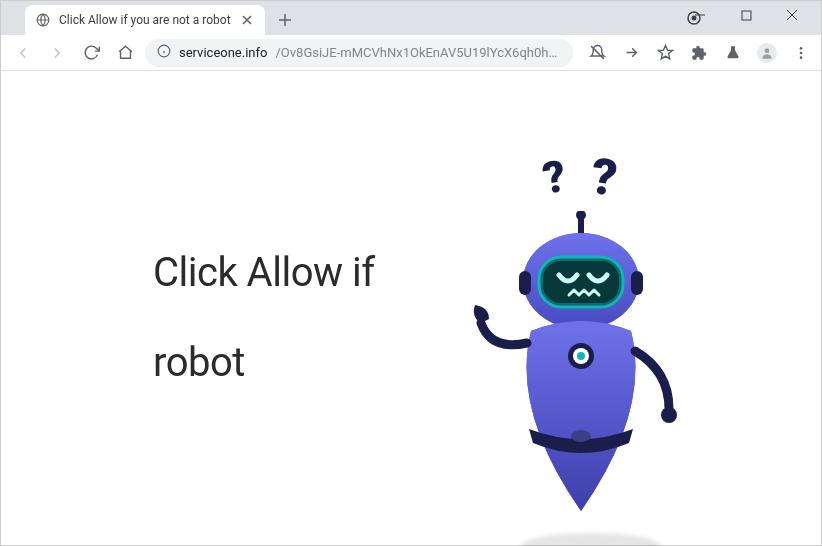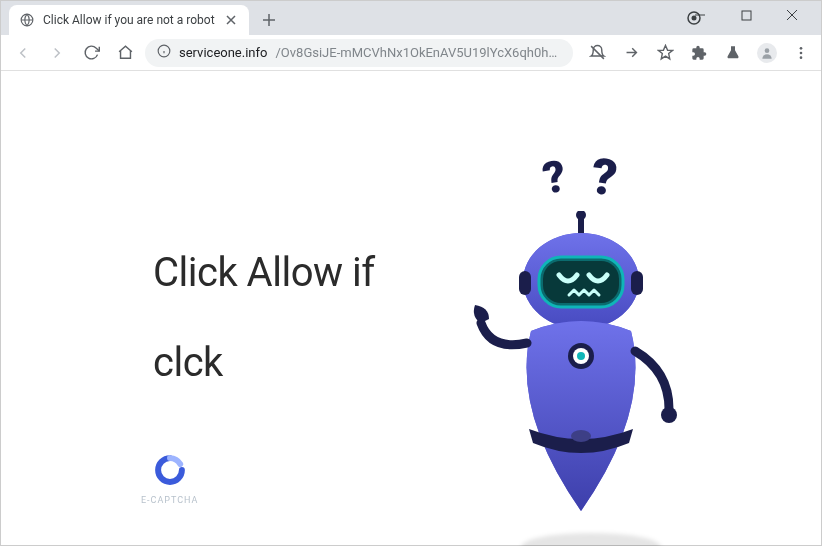--- a/index.html
+++ b/index.html
@@ -1,19 +1,19 @@
 <!DOCTYPE html>
 <html><head>
 <meta charset="utf-8">
 <style>
   * { margin: 0; padding: 0; box-sizing: border-box; }
   body { font-family: -apple-system, BlinkMacSystemFont, "Segoe UI", Roboto, Arial, sans-serif; background: #fff; width: 822px; height: 546px; overflow: hidden; }
   .window { width: 822px; height: 546px; background: #fff; display: flex; flex-direction: column; border: 1px solid #ccc; }
   .titlebar { height: 34px; background: #dee1e6; display: flex; align-items: flex-end; position: relative; }
-  .tab { height: 30px; margin-left: 8px; background: #fff; border-radius: 8px 8px 0 0; display: flex; align-items: center; padding: 0 10px; gap: 8px; min-width: 200px; position: relative; }
+  .tab { height: 30px; margin-left: 24px; background: #fff; border-radius: 8px 8px 0 0; display: flex; align-items: center; padding: 0 10px; gap: 8px; min-width: 200px; position: relative; }
   .tab .favicon { width: 16px; height: 16px; display: flex; align-items: center; justify-content: center; color: #5f6368; }
   .tab .title { font-size: 12px; color: #3c4043; white-space: nowrap; overflow: hidden; text-overflow: ellipsis; flex: 1; }
   .tab .close { width: 16px; height: 16px; display: flex; align-items: center; justify-content: center; color: #5f6368; border-radius: 50%; }
   .newtab { width: 28px; height: 28px; display: flex; align-items: center; justify-content: center; color: #5f6368; margin-left: 6px; margin-bottom: 1px; }
   .win-controls { position: absolute; right: 0; top: 0; height: 30px; display: flex; align-items: center; gap: 16px; padding-right: 14px; }
   .win-controls span { color: #3c4043; font-size: 14px; width: 30px; text-align: center; }
   .badge-dot { position: absolute; right: 120px; top: 9px; width: 14px; height: 14px; }
   .toolbar { height: 36px; background: #fff; border-bottom: 1px solid #e0e0e0; display: flex; align-items: center; padding: 0 8px; gap: 6px; }
   .tbtn { width: 28px; height: 28px; display: flex; align-items: center; justify-content: center; color: #5f6368; border-radius: 50%; }
   .tbtn.disabled { color: #bdc1c6; }
@@ -154,33 +154,24 @@
       </div>
     </div>
   </div>
 
   <div class="content">
 
     <div class="left-block">
       <div class="headline">
         <span>Click Allow if</span><br>
         <br>
-        <span>clck</span>
-      </div>
-    </div>
-
-    <div class="captcha">
-      <span>
-        <svg width="34" height="34" viewBox="0 0 40 40">
-          <path d="M20 6 A14 14 0 1 0 34 20" fill="none" stroke="#3b5bdb" stroke-width="7" stroke-linecap="round"></path>
-          <path d="M20 6 A14 14 0 0 1 32 13" fill="none" stroke="#9db4ff" stroke-width="7" stroke-linecap="round"></path>
-        </svg>
-      </span>
-      <span class="captcha-label">E-CAPTCHA</span>
-    </div>
+        <span>robot</span>
+      </div>
+    </div>
+
 
     <div class="robot-wrap">
       <div class="qmarks">
         <svg width="40" height="55" viewBox="0 0 40 55">
           <text x="2" y="40" font-size="44" font-weight="900" fill="#1b1e4b" transform="rotate(-10 20 25)">?</text>
         </svg>
         <svg width="42" height="58" viewBox="0 0 42 58">
           <text x="4" y="44" font-size="50" font-weight="900" fill="#1b1e4b" transform="rotate(8 21 29)">?</text>
         </svg>
       </div>

